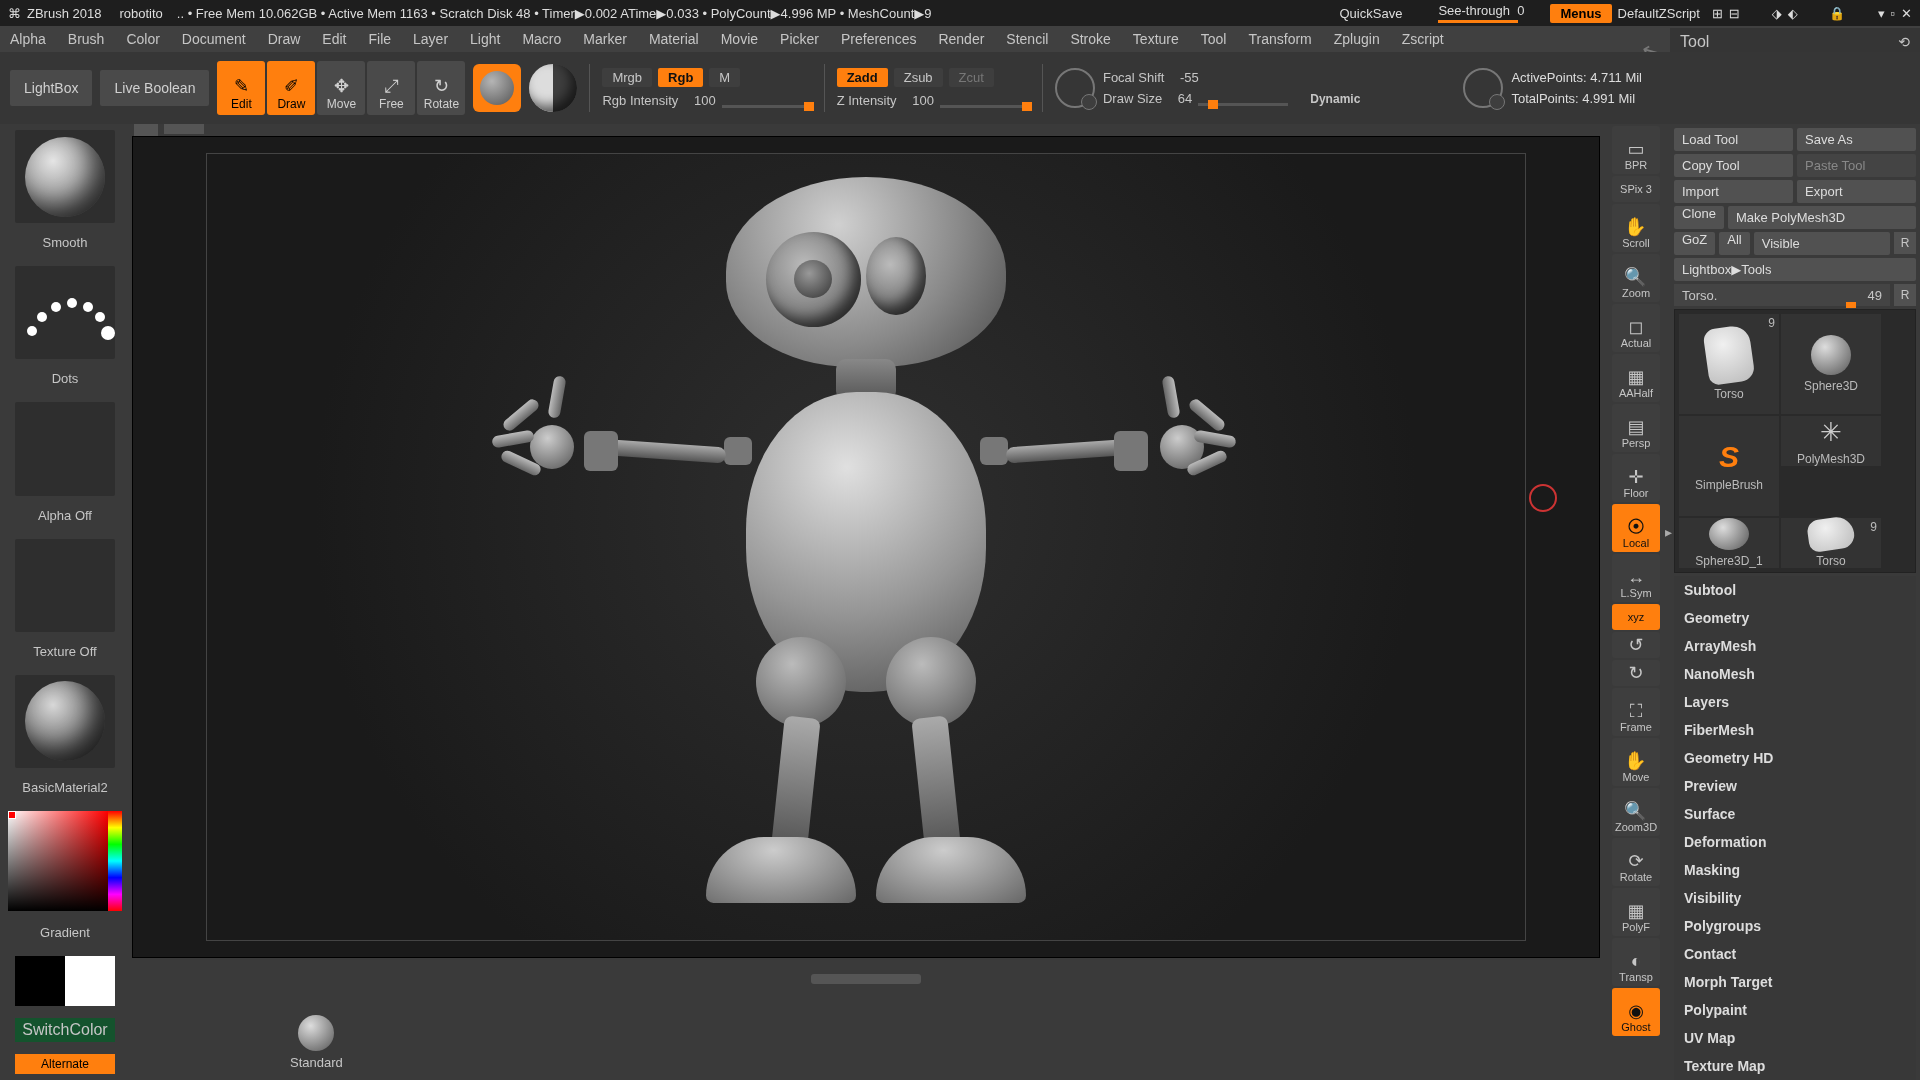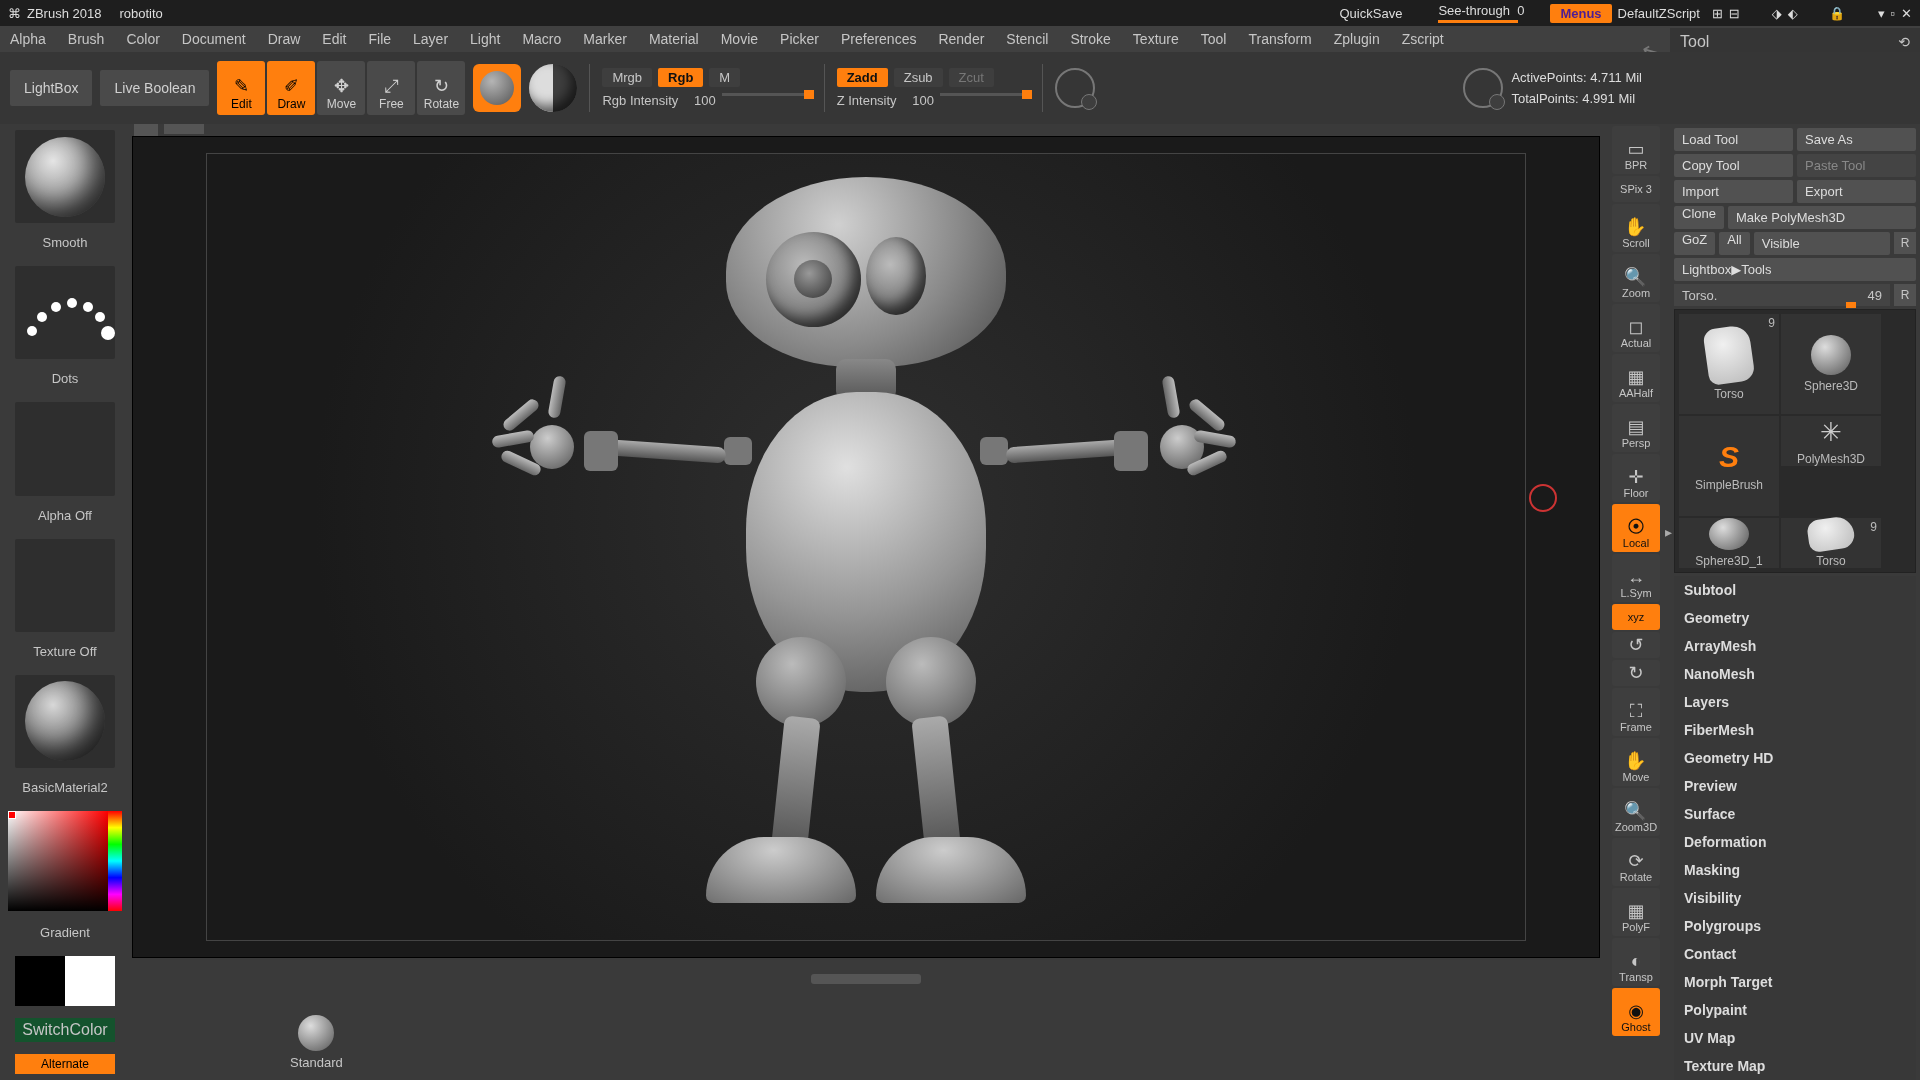--- a/index.html
+++ b/index.html
@@ -1,21 +1,21 @@
 <!DOCTYPE html>
 <html><head>
 <meta charset="utf-8">
 <style>
 * { margin:0; padding:0; box-sizing:border-box; font-family:Arial,Helvetica,sans-serif; }
 body { background:#3a3a3a; color:#c6c6c6; width:1920px; height:1080px; overflow:hidden; font-size:13px; }
 
 
 .top-info { height:26px; background:#1e1e1e; display:flex; align-items:center; padding:0 8px; font-size:13px; gap:6px; color:#ddd; }
 .top-info .spacer { flex:1; }
-.top-info .menus-btn { background:#ff7f0e; color:#4c1d95; padding:2px 10px; font-weight:bold; border-radius:2px; }
+.top-info .menus-btn { background:#ff7f0e; color:#000000; padding:2px 10px; font-weight:bold; border-radius:2px; }
 .see-through { display:flex; flex-direction:column; align-items:flex-start; }
 .see-through .bar { width:80px; height:3px; background:#ff7f0e; margin-top:2px; }
 
 
 .menu-bar { height:26px; background:#404040; display:flex; align-items:center; padding:0 10px; gap:22px; font-size:14px; }
 .menu-bar span { color:#c6c6c6; }
 .cursor-ico { position:absolute; right:260px; top:38px; color:#777; font-size:22px; transform:rotate(-30deg); }
 .tool-header { position:absolute; right:0; top:28px; width:250px; height:28px; background:#353535; display:flex; align-items:center; padding:0 10px; font-size:16px; justify-content:space-between;}
 .tool-header .recycle { font-size:14px; }
 
@@ -24,21 +24,21 @@
 .shelf .lb-btn, .shelf .boolean-btn { background:#4a4a4a; color:#d0d0d0; padding:10px 14px; border-radius:2px; font-size:14px; }
 .mode-btn { width:48px; height:54px; background:#4a4a4a; display:flex; flex-direction:column; align-items:center; justify-content:flex-end; padding-bottom:4px; font-size:12px; color:#d0d0d0; gap:2px; border-radius:3px; }
 .mode-btn.active { background:#ff7f0e; color:#000; }
 .mode-btn .ico { font-size:18px; line-height:1; }
 .gizmo-sphere { width:48px; height:48px; background:#ff7f0e; border-radius:6px; display:flex; align-items:center; justify-content:center; }
 .gizmo-sphere .ball { width:34px; height:34px; border-radius:50%; background:radial-gradient(circle at 35% 30%,#b5b5b5,#555); }
 .bw-sphere { width:48px; height:48px; background:#3e3e3e; border-radius:24px; overflow:hidden; position:relative; }
 .bw-sphere::before { content:''; position:absolute; left:0; top:0; width:50%; height:100%; background:#ddd; }
 .bw-sphere::after { content:''; position:absolute; inset:0; border-radius:50%; box-shadow:inset -6px -6px 12px rgba(0,0,0,.6); }
 .shelf-group { display:flex; flex-direction:column; gap:6px; font-size:13px; }
-.shelf-row { display:flex; align-items:flex-start; gap:6px; }
+.shelf-row { display:flex; align-items:flex-end; gap:6px; }
 .pill { background:#3e3e3e; padding:2px 10px; border-radius:2px; font-size:13px; }
 .pill.active { background:#ff7f0e; color:#111; font-weight:bold; }
 .slider-track { width:90px; height:3px; background:#555; position:relative; }
 .slider-knob { position:absolute; top:-3px; width:10px; height:9px; background:#ff7f0e; }
 .shelf .sep { width:1px; height:48px; background:#555; margin:0 4px; }
 .dial { width:40px; height:40px; border:2px solid #777; border-radius:50%; position:relative; }
 .dial::after { content:''; position:absolute; right:-4px; bottom:-4px; width:14px; height:14px; border-radius:50%; background:#3e3e3e; border:1px solid #777; font-size:10px; display:flex; align-items:center; justify-content:center; }
 .shelf .poly-info { display:flex; flex-direction:column; gap:6px; font-size:13px; color:#ddd; }
 
 
@@ -123,20 +123,21 @@
 .tc-s { color:#ff7f0e; font-size:30px; font-weight:bold; font-style:italic;}
 .palette-header { background:#383838; padding:6px 10px; font-size:14px; font-weight:bold; color:#ddd;}
 </style>
 </head>
 <body>
 
 <div class="top-info">
   <span>⌘</span>
   <span>ZBrush 2018</span>
   <span style="margin-left:12px;">robotito</span>
+  <span style="margin-left:8px;">.. • Free Mem 10.062GB • Active Mem 1163 • Scratch Disk 48 • Timer▶0.002 ATime▶0.033 • PolyCount▶4.996 MP • MeshCount▶9</span>
   <div class="spacer"></div>
   <span style="margin-right:30px;">QuickSave</span>
   <div class="see-through">
     <div><span>See-through</span>&nbsp;&nbsp;<span>0</span></div>
     <div class="bar"></div>
   </div>
   <span class="menus-btn" style="margin-left:20px;">Menus</span>
   <span>DefaultZScript</span>
   <span style="margin-left:6px;">⊞</span>
   <span>⊟</span>
@@ -234,20 +235,30 @@
     </div>
     <div class="shelf-row">
       <span>Z Intensity</span>&nbsp;<span>100</span>
       <div class="slider-track">
           <div class="slider-knob" style="left:82px;"></div>
         </div>
     </div>
   </div>
   <div class="sep"></div>
   <div class="dial"></div>
+  <div class="shelf-group">
+    <div class="shelf-row"><span>Focal Shift</span>&nbsp;<span>-55</span></div>
+    <div class="shelf-row">
+      <span>Draw Size</span>&nbsp;<span>64</span>
+      <div class="slider-track">
+          <div class="slider-knob" style="left:10px;"></div>
+        </div>
+      <span style="font-size:12px;font-weight:bold;margin-left:16px;">Dynamic</span>
+    </div>
+  </div>
   <div style="flex:1"></div>
   <div class="dial"></div>
   <div class="poly-info">
     <span>ActivePoints: 4.711 Mil</span>
     <span>TotalPoints: 4.991 Mil</span>
   </div>
   <div style="width:260px;"></div>
 </div>
 
 <div class="main">

